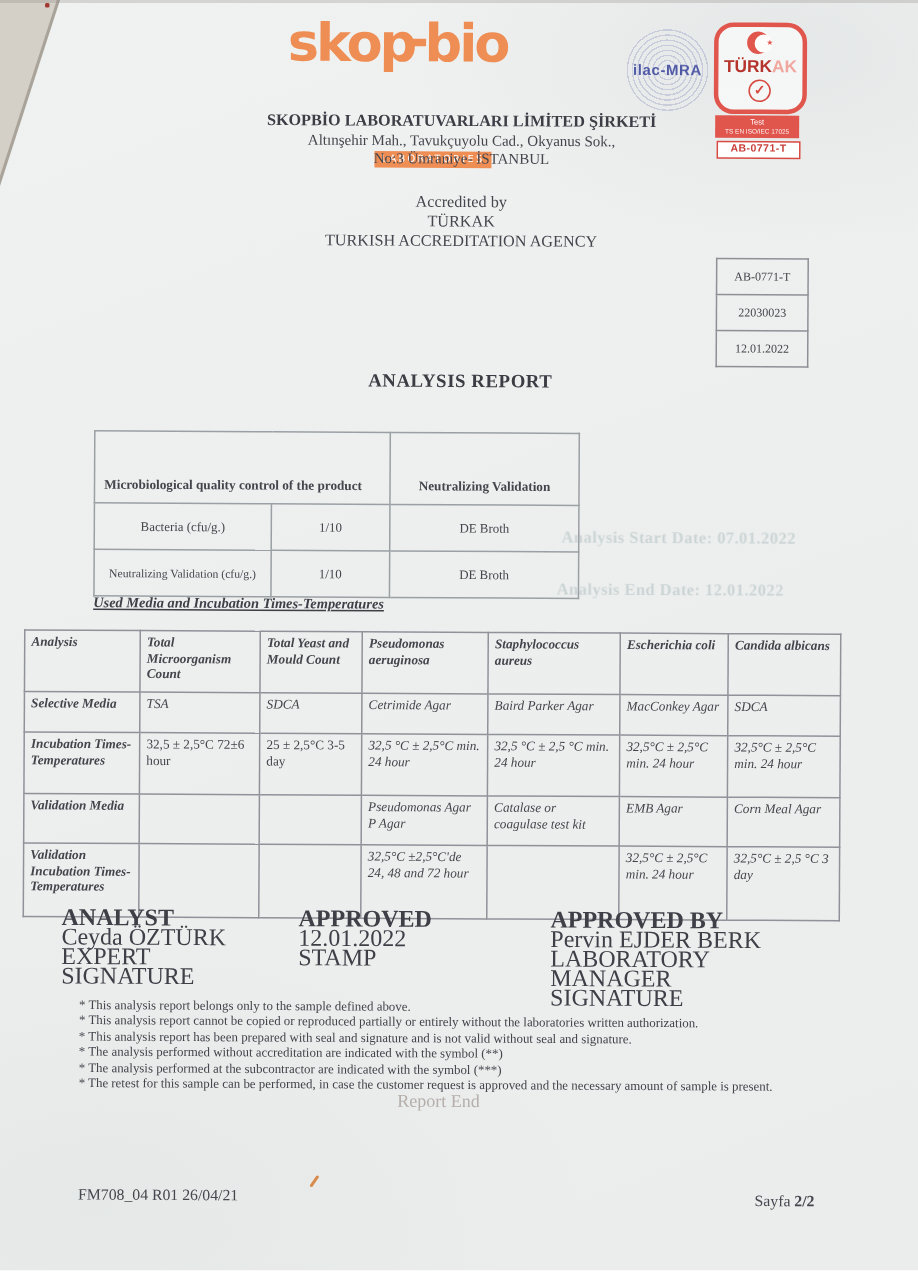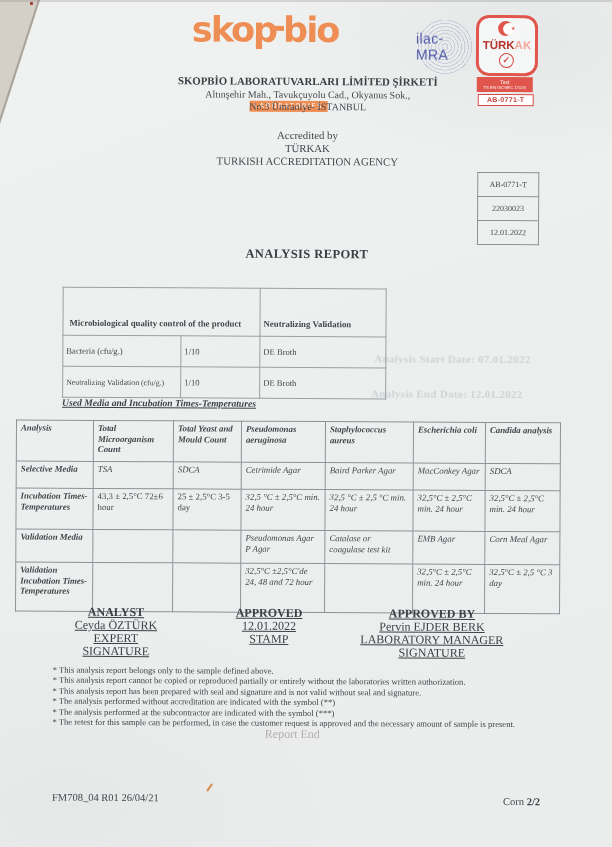--- a/index.html
+++ b/index.html
@@ -23,21 +23,21 @@
     font-family:"DejaVu Sans",sans-serif;font-weight:bold;font-size:35px;line-height:36px;
     letter-spacing:-2px;color:#ee8e55;text-align:center;}
   .logo-bar{display:inline-block;width:9px;height:5px;background:#ee8e55;margin:14px -1px 0 -1px;}
   .logo-sub{position:absolute;left:60px;top:41px;width:78px;height:11px;background:#ee8e55;color:#fff;
     font-family:"DejaVu Sans",sans-serif;font-size:6.5px;line-height:11px;letter-spacing:1.6px;text-align:center;margin-top:48px;}
 
   
   .ilac{position:absolute;left:414px;top:17px;width:58px;height:58px;border-radius:50%;
     background:repeating-radial-gradient(circle at 50% 50%, rgba(85,95,165,0) 0 2.5px, rgba(85,95,165,0.22) 2.5px 3.4px);
     display:flex;align-items:center;justify-content:center;}
-  .ilac span{font-family:"Liberation Sans",sans-serif;font-weight:normal;font-size:14px;color:#4d57a3;
+  .ilac span{font-family:"Liberation Sans",sans-serif;font-weight:bold;font-size:10px;color:#4d57a3;
     letter-spacing:0.4px;text-shadow:0 0 2px rgba(240,242,246,0.9);filter:blur(0.2px);}
 
   
   .turkak{position:absolute;left:472px;top:12px;width:70px;height:94px;font-family:"Liberation Sans",sans-serif;}
   .tk-box{position:absolute;left:2px;top:2px;width:56px;height:55px;border:3px solid #e0564d;border-radius:13px;background:rgba(255,255,255,0.6);}
   .tk-crescent{position:absolute;left:50%;top:3px;margin-left:-9px;width:15px;height:15px;border-radius:50%;background:#e0564d;}
   .tk-crescent::after{content:"";position:absolute;left:5px;top:1.5px;width:12px;height:12px;border-radius:50%;background:#fdfcfa;}
   .tk-star{position:absolute;left:50%;top:7px;margin-left:4px;color:#e0564d;font-size:5px;}
   .tk-name{position:absolute;left:0;top:21px;width:100%;text-align:center;font-weight:bold;font-size:11.5px;letter-spacing:0;}
   .tk-name .b{color:#b5342c;} .tk-name .l{color:#f0a79f;}
@@ -58,21 +58,21 @@
   .accr3{top:155px;font-size:10.8px;}
   .report-title{top:247px;font-weight:bold;font-size:12.5px;letter-spacing:0.4px;color:#3b3c44;}
 
   
   .itable{position:absolute;left:476px;top:171px;border-collapse:collapse;width:62px;font-size:8px;color:#44454c;}
   .itable td{border:1px solid #8e9096;height:23px;text-align:center;padding:0 2px;}
 
   
   .qtable{position:absolute;left:62px;top:288px;border-collapse:collapse;table-layout:fixed;width:323px;
     font-size:8.6px;color:#44454c;}
-  .qtable td{border:1px solid #9aa0a4;text-align:left;vertical-align:middle;padding:2px 3px;overflow:hidden;}
+  .qtable td{border:1px solid #9aa0a4;text-align:center;vertical-align:middle;padding:2px 3px;overflow:hidden;}
   .qtable .hd{font-weight:bold;vertical-align:bottom;padding-bottom:7px;height:38px;font-size:8.8px;white-space:nowrap;}
   .qtable .hd1{text-align:left;padding-left:6px;}
   .qtable tr.r td{height:26px;border-radius:15px;}
   .qtable .lbl2{font-size:7.8px;white-space:nowrap;margin-top:24px;}
 
   .media-title{position:absolute;left:62px;top:398px;font-weight:bold;font-style:italic;font-size:9.6px;
     text-decoration:underline;color:#3e3f47;}
 
   
   .btable{position:absolute;left:16px;top:421px;border-collapse:collapse;table-layout:fixed;width:544px;
@@ -80,25 +80,25 @@
   .btable td{border:1px solid #90929a;padding:2px 4px;vertical-align:top;overflow:hidden;line-height:10.5px;}
   .btable .lbl{font-weight:bold;}
   .btable tr.hdr td{font-weight:bold;height:36px;margin-top:30px;}
   .btable tr.r1 td{height:22px;}
   .btable tr.r2 td{height:36px;}
   .btable tr.r3 td{height:28px;}
   .btable tr.r4 td{height:44px;margin-left:37px;}
   .btable .up{font-style:normal;}
 
   
-  .sig{position:absolute;top:607px;text-align:center;font-size:12px;line-height:13px;color:#3e3f47;text-decoration:underline;}
+  .sig{position:absolute;top:607px;font-size:16px;line-height:13px;color:#3e3f47;}
   .sig .t{font-weight:bold;}
   .sig-analyst{left:42px;width:150px;}
   .sig-confirmed{left:200px;width:140px;}
-  .sig-approved{left:358px;width:150px;}
+  .sig-approved{left:368px;width:150px;}
 
   .footnotes{position:absolute;left:54px;top:666px;width:520px;font-size:8.6px;line-height:10.4px;color:#42434a;}
   .report-end{top:727px;font-size:12px;color:#b5aeaa;transform:translateX(-12px);}
 
   .footer-left{position:absolute;left:54px;top:793px;font-size:10.5px;}
   .footer-right{position:absolute;left:505px;top:795px;font-size:10.5px;}
   .footer-right .pg{font-weight:bold;}
 
   .ghost{position:absolute;font-weight:bold;font-size:11px;color:rgba(125,148,155,0.30);filter:blur(0.3px);letter-spacing:0.3px;}
   .ghost3{color:rgba(125,148,155,0.17);letter-spacing:1px;}
@@ -203,34 +203,34 @@
           <col style="width:75px">
       </colgroup>
       <tbody>
           <tr class="hdr">
         <td>Analysis</td>
         <td>Total Microorganism Count</td>
         <td>Total Yeast and Mould Count</td>
         <td>Pseudomonas aeruginosa</td>
         <td>Staphylococcus aureus</td>
         <td>Escherichia coli</td>
-        <td>Candida analysis</td>
+        <td>Candida albicans</td>
       </tr>
       <tr class="r1">
         <td class="lbl">Selective Media</td>
         <td>TSA</td>
         <td>SDCA</td>
         <td>Cetrimide Agar</td>
         <td>Baird Parker Agar</td>
         <td>MacConkey Agar</td>
         <td>SDCA</td>
       </tr>
       <tr class="r2">
         <td class="lbl">Incubation Times-Temperatures</td>
-        <td class="up">43,3 ± 2,5°C 72±6 hour</td>
+        <td class="up">32,5 ± 2,5°C 72±6 hour</td>
         <td class="up">25 ± 2,5°C 3-5 day</td>
         <td>32,5 °C ± 2,5°C min. 24 hour</td>
         <td>32,5 °C ± 2,5 °C min. 24 hour</td>
         <td>32,5°C ± 2,5°C min. 24 hour</td>
         <td>32,5°C ± 2,5°C min. 24 hour</td>
       </tr>
       <tr class="r3">
         <td class="lbl">Validation Media</td>
         <td></td>
         <td></td>
@@ -277,21 +277,21 @@
       <div>*  The analysis performed at the subcontractor are indicated with the symbol (***)</div>
       <div>*  The retest for this sample can be performed, in case the customer request is approved and the necessary amount of sample is present.</div>
     </div>
 
     <div class="center-line report-end">Report End</div>
 
     <div class="pen-mark"></div>
 
     <div class="footer-left">FM708_04 R01 26/04/21</div>
     <div class="footer-right">
-      <span>Corn </span><span class="pg">2/2</span>
+      <span>Sayfa </span><span class="pg">2/2</span>
     </div>
 
   </div>
 
   <div class="corner-bg"></div>
   <div class="corner-edge"></div>
   <div class="top-edge"></div>
   <div class="speck"></div>
 </div>
 

